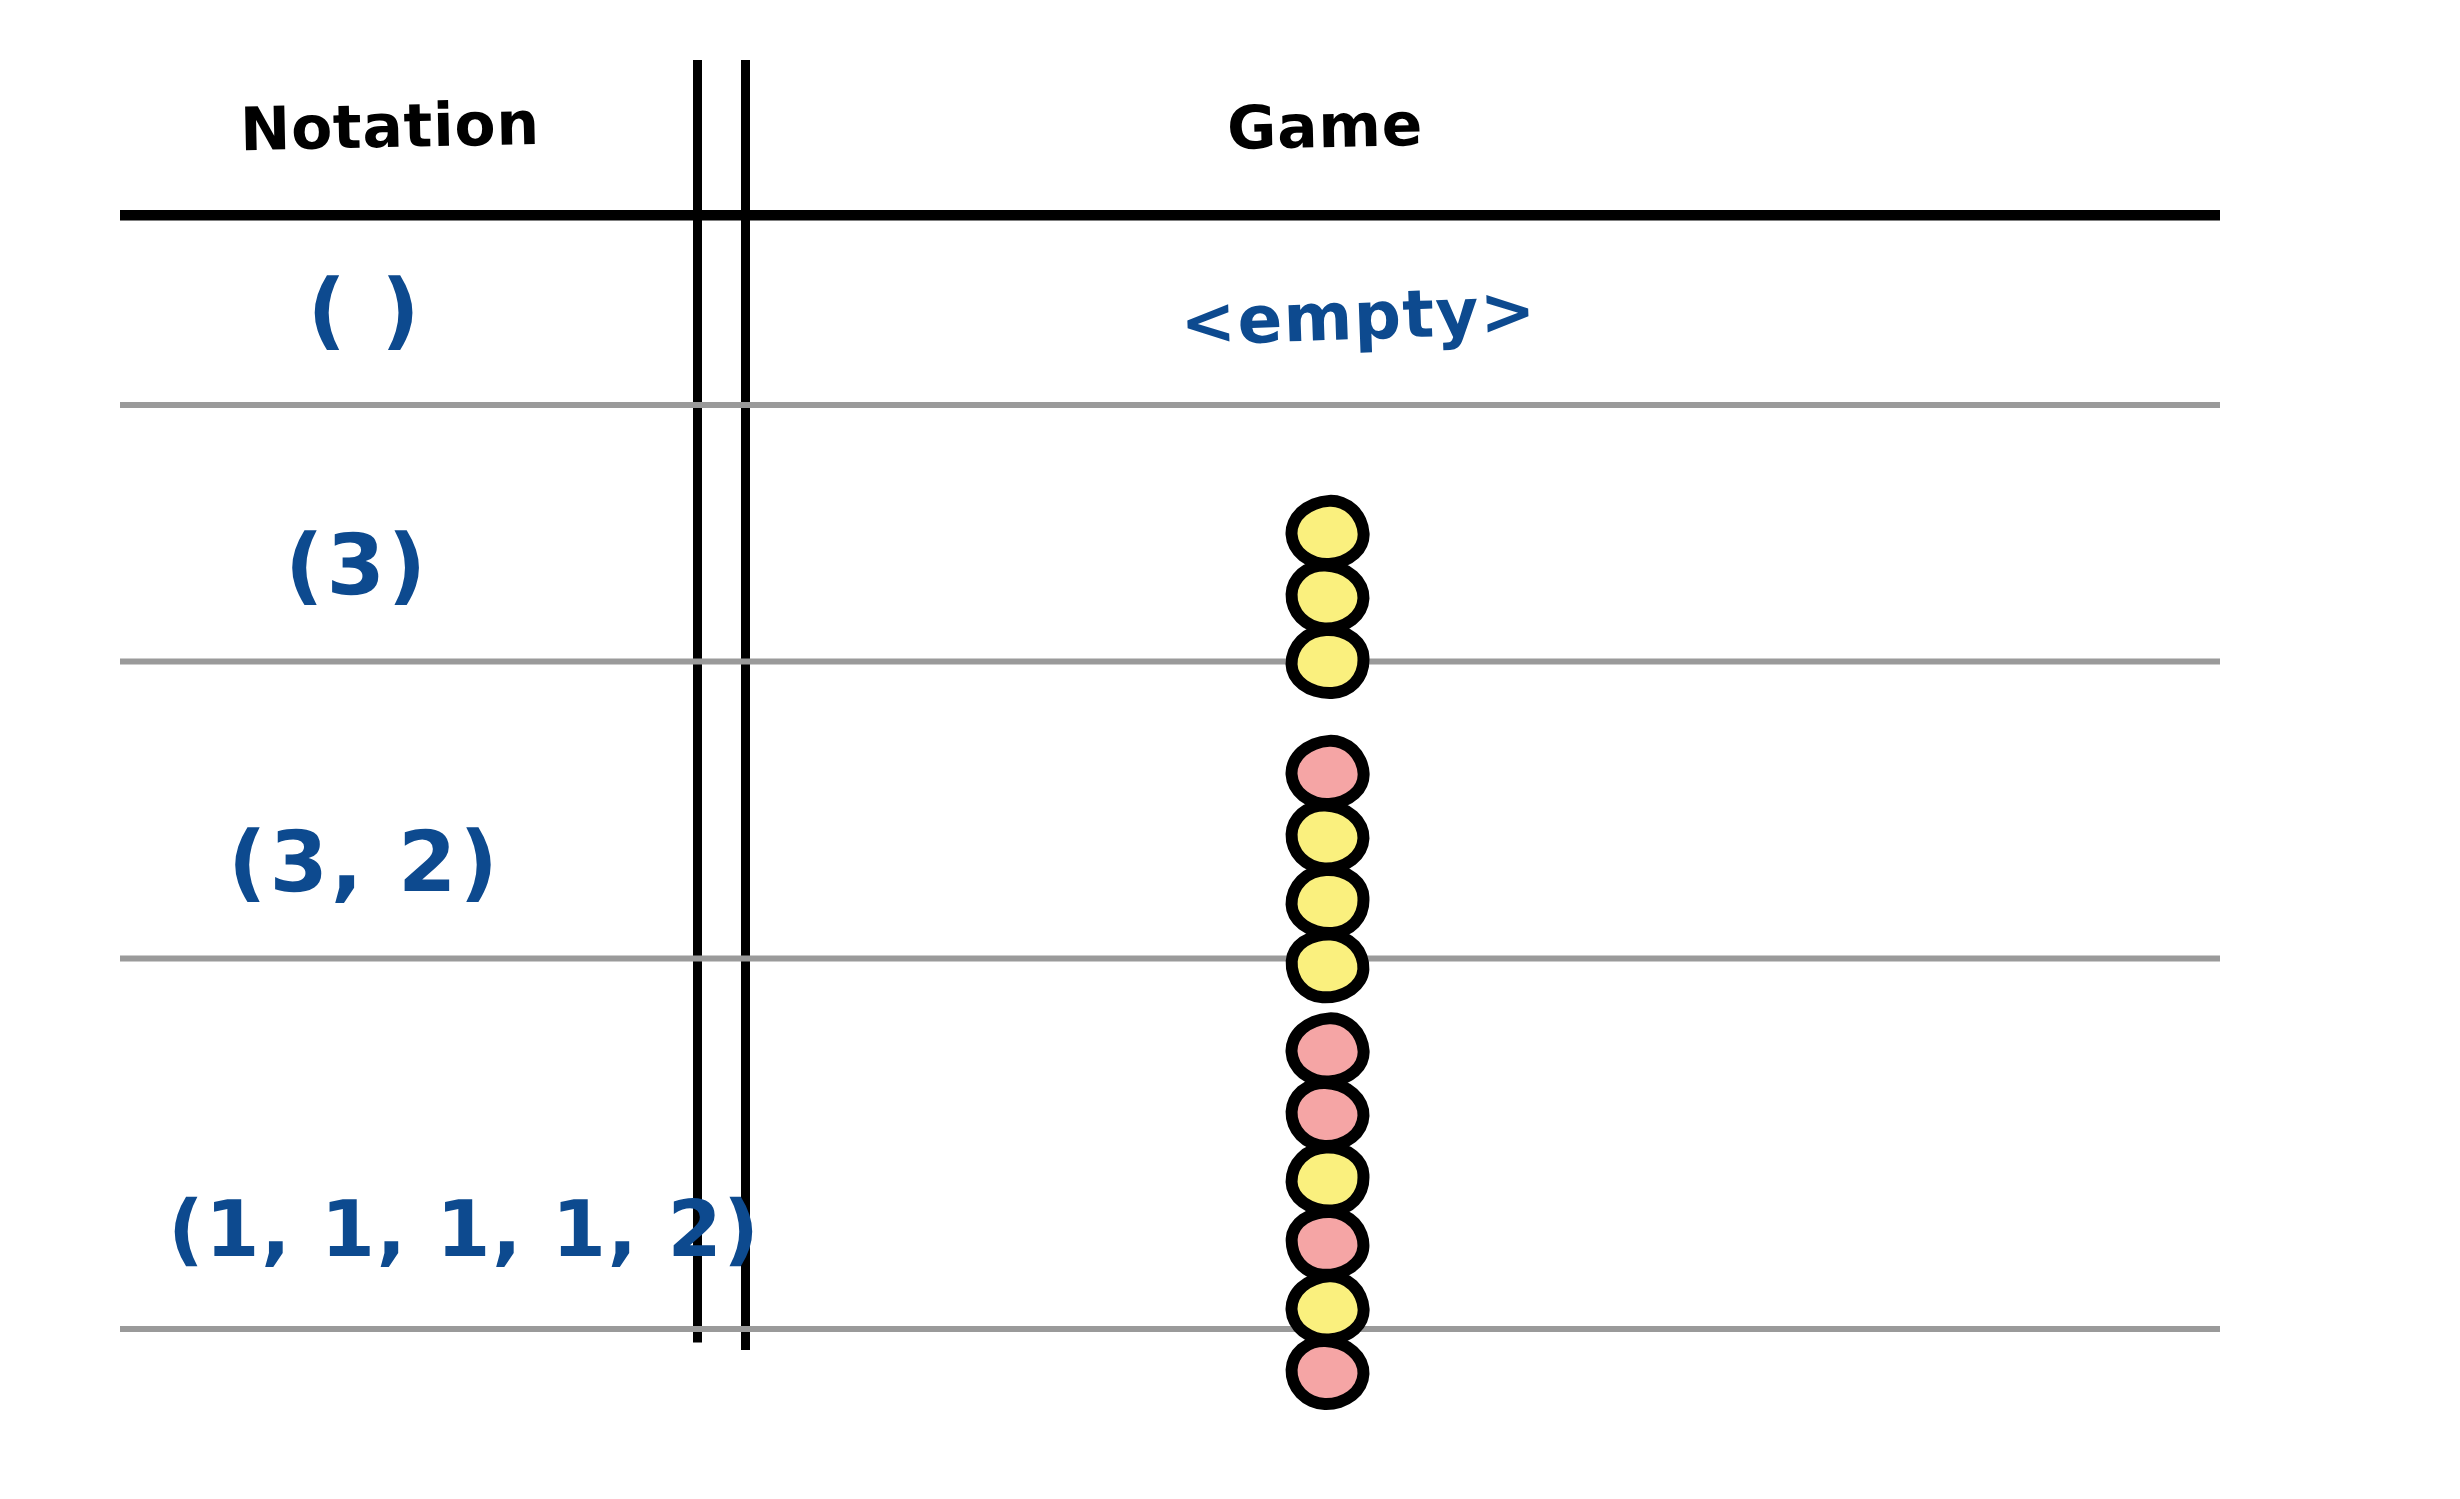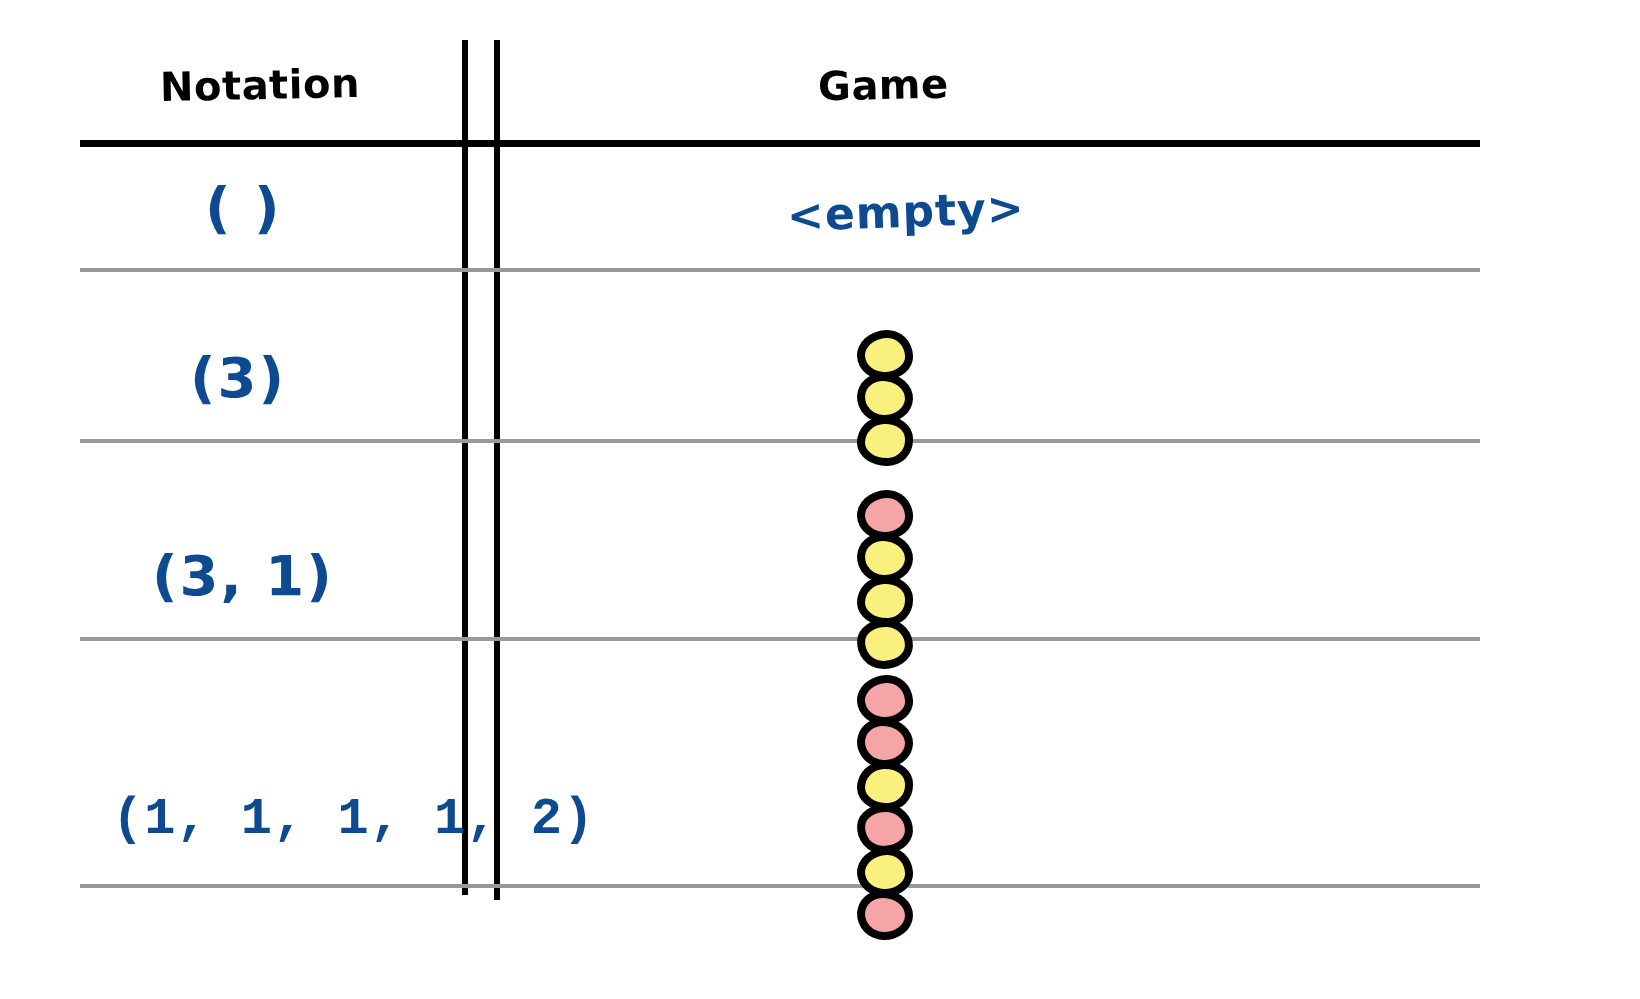--- a/index.html
+++ b/index.html
@@ -134,30 +134,30 @@
   <div class="empty-label" style="left:787px; top:186px;">&lt;empty&gt;</div>
 
   <div class="notation-cell" style="left:190px; top:345px;">(3)</div>
 
   <div class="ball-stack" style="left:857px; top:330px;">
     <div class="ball yellow v1"></div>
     <div class="ball yellow v2"></div>
     <div class="ball yellow v3"></div>
   </div>
 
-  <div class="notation-cell" style="left:152px; top:543px;">(3, 1)</div>
+  <div class="notation-cell" style="left:152px; top:543px;">(3, 2)</div>
 
   <div class="ball-stack" style="left:857px; top:490px;">
     <div class="ball pink v1"></div>
     <div class="ball yellow v2"></div>
     <div class="ball yellow v3"></div>
     <div class="ball yellow v4"></div>
   </div>
 
-  <div class="notation-cell small" style="left:112px; top:790px;font-family:Liberation Mono, monospace;">(1, 1, 1, 1, 2)</div>
+  <div class="notation-cell small" style="left:112px; top:790px;">(1, 1, 1, 1, 2)</div>
 
   <div class="ball-stack" style="left:857px; top:675px;">
     <div class="ball pink v1"></div>
     <div class="ball pink v2"></div>
     <div class="ball yellow v3"></div>
     <div class="ball pink v4"></div>
     <div class="ball yellow v1"></div>
     <div class="ball pink v2"></div>
   </div>
 

